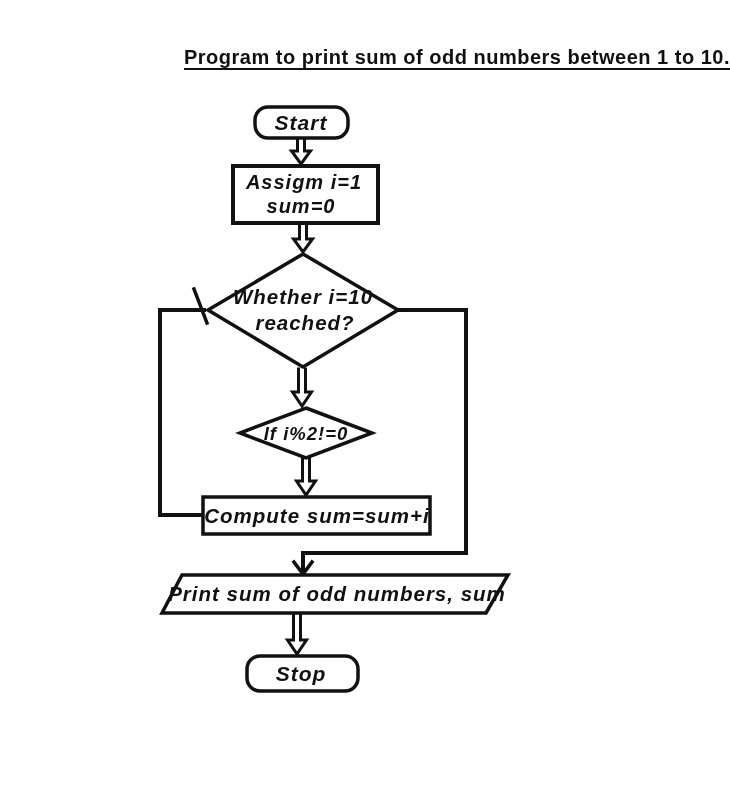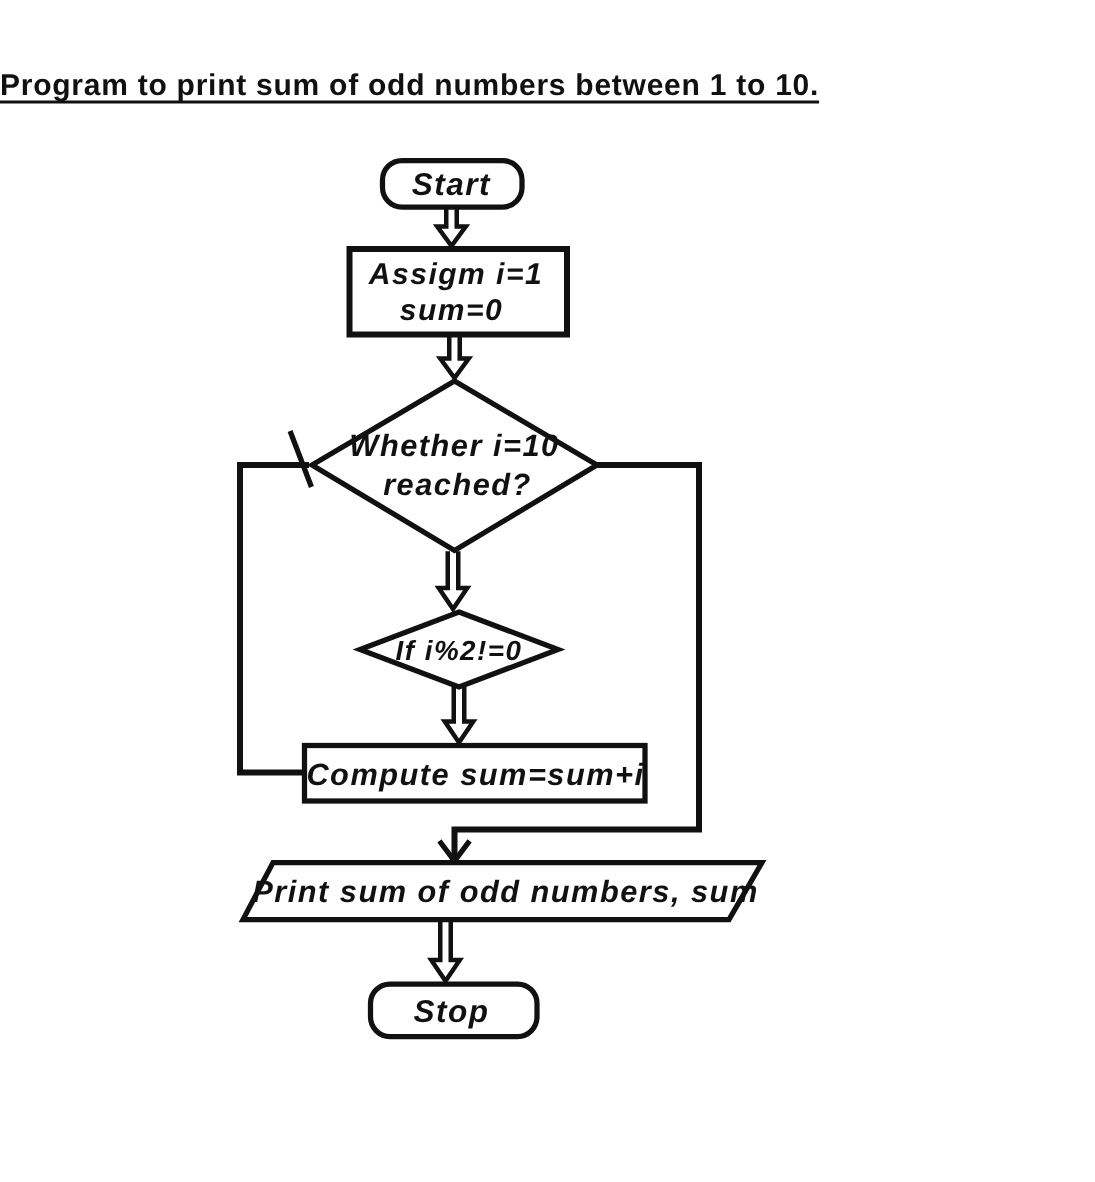--- a/index.html
+++ b/index.html
@@ -13,21 +13,21 @@
     width: 730px;
     height: 788px;
     background: #ffffff;
     overflow: hidden;
   }
   .title {
     position: absolute;
     top: 46px;
     left: 0;
     width: 730px;
-    text-align: left;
+    text-align: right;
     font-size: 20px;
     font-weight: bold;
     letter-spacing: 0.5px;
     color: #111111;
   }
   .title span {
     text-decoration: underline;
     text-underline-offset: 4px;
     text-decoration-thickness: 2px;
   }

